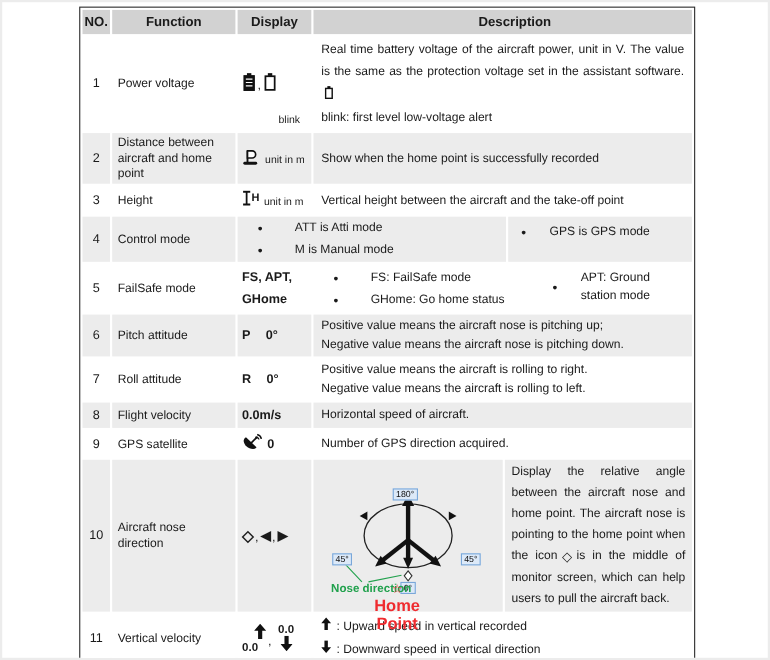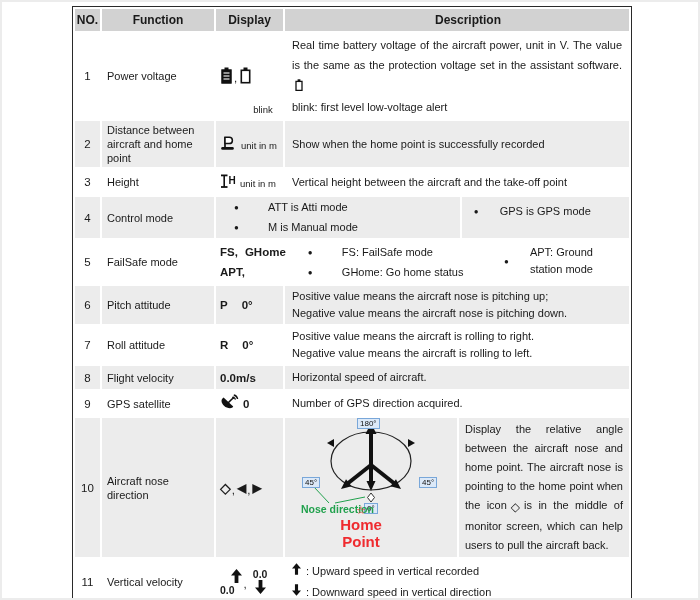--- a/index.html
+++ b/index.html
@@ -36,21 +36,21 @@
   .just{text-align:justify;}
   .lh20{line-height:20px;}
   .lh19{line-height:19px;}
   .unit{font-size:9.5px;font-weight:400;margin-left:4px;margin-bottom:-3px;}
   .subtext{font-size:9.5px;font-weight:400;align-self:flex-end;margin-bottom:2px;margin-left:1px;}
   .comma{margin:4px 2px 0 1px;font-weight:400;}
   .valbold{font-weight:700;font-size:10.5px;}
   .gap14{margin-left:14px;}
   .inline-ic{display:inline-block;vertical-align:-2px;margin:0 3px;}
   
-  .desc-diag{flex:0 0 142px;padding:1px 16px;display:flex;align-items:flex-start;justify-content:center;}
+  .desc-diag{flex:0 0 142px;padding:1px 16px;display:flex;align-items:flex-end;justify-content:center;}
   .diag{position:relative;width:140px;height:110px;}
   .diag svg{position:absolute;left:0;top:0;}
   .dlabel{position:absolute;font-size:8px;line-height:9px;padding:0 2px;background:var(--boxbg);border:1px solid var(--boxbd);color:#111;}
   .nose{position:absolute;left:0px;top:82px;color:var(--green);font-weight:700;font-size:10.5px;}
   .homept{position:absolute;left:20px;top:97px;width:80px;text-align:center;color:var(--red);font-weight:700;font-size:15px;}
   .star{position:absolute;left:50px;top:86px;width:20px;text-align:center;color:var(--red);font-size:11px;line-height:11px;}
   .desc-txt{flex:1;display:flex;flex-direction:column;justify-content:center;padding:2px 6px;}
   .vline{display:flex;align-items:center;gap:5px;line-height:21px;}
   .vv-group{display:flex;flex-direction:column;align-items:center;line-height:11px;}
 </style>
@@ -145,21 +145,21 @@
             <span class="bdot-sm">●</span>
             <span>GPS is GPS mode</span>
           </div>
       </div>
     </div>
   </div>
 
   <div class="row h-r5">
     <div class="cell c-no">5</div>
     <div class="cell c-fn">FailSafe mode</div>
-    <div class="cell c-disp" style="align-items:flex-start;justify-content:center;line-height:20px;">
+    <div class="cell c-disp" style="flex-direction:column;align-items:flex-start;justify-content:center;line-height:20px;">
       <span>FS, APT,</span>
       <span>GHome</span>
     </div>
     <div class="cell c-desc split">
       <div class="sub sub-l">
         <div class="bullet-line">
             <span class="bdot">●</span>
             <span>FS: FailSafe mode</span>
           </div>
         <div class="bullet-line">

